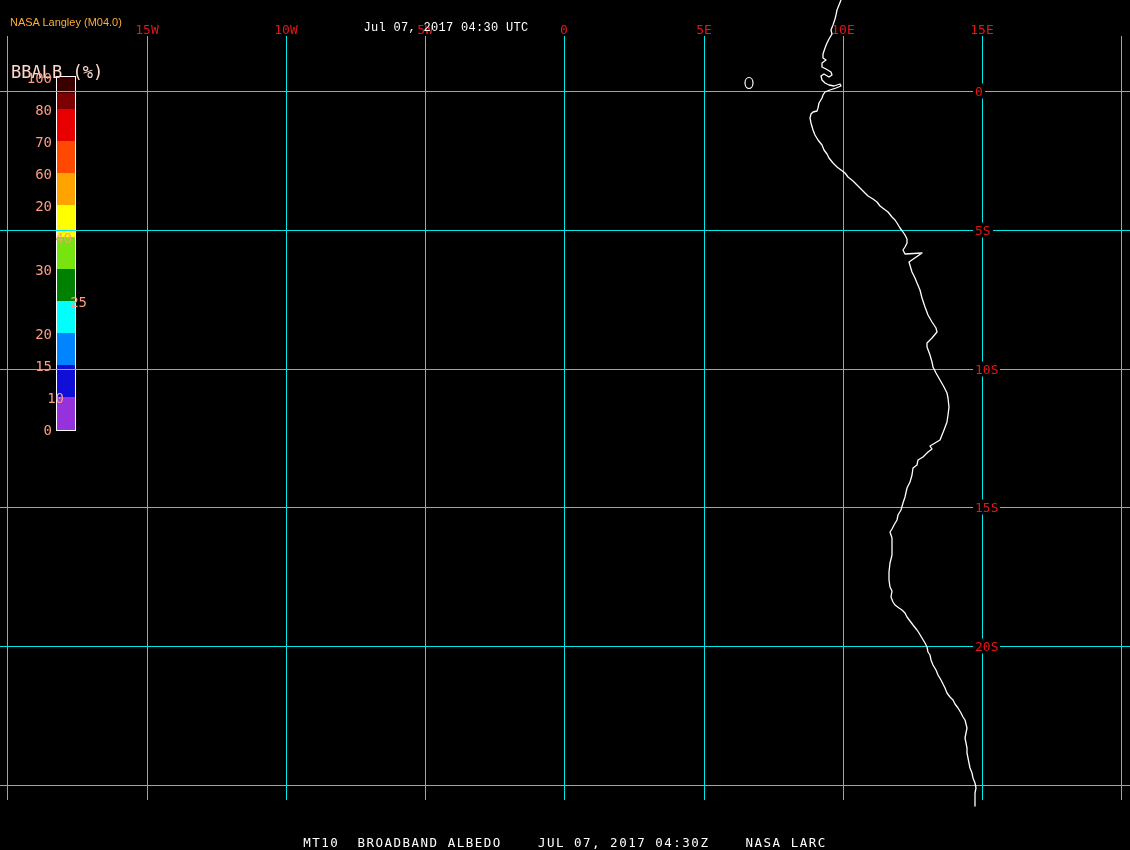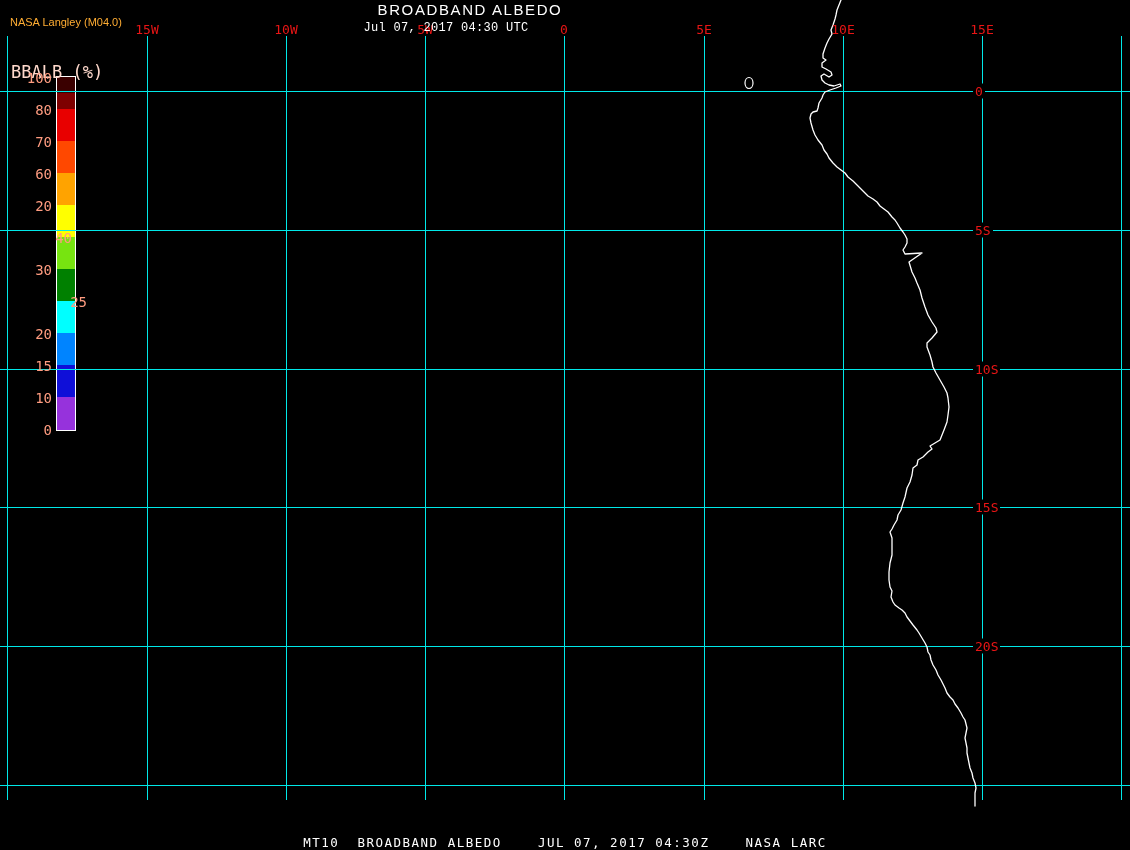--- a/index.html
+++ b/index.html
@@ -44,21 +44,20 @@
       <line x1="564" x2="564" y1="36" y2="800" stroke="#00e8e8" stroke-width="1" shape-rendering="crispEdges"></line>
       <line x1="704" x2="704" y1="36" y2="800" stroke="#00e8e8" stroke-width="1" shape-rendering="crispEdges"></line>
       <line x1="843" x2="843" y1="36" y2="800" stroke="#00e8e8" stroke-width="1" shape-rendering="crispEdges"></line>
       <line x1="982" x2="982" y1="36" y2="800" stroke="#00e8e8" stroke-width="1" shape-rendering="crispEdges"></line>
       <line x1="1121" x2="1121" y1="36" y2="800" stroke="#00e8e8" stroke-width="1" shape-rendering="crispEdges"></line>
       <polyline points="841,0 839,5 837,10 836,15 835,19 833,25 831,30 832,34 829,39 827,43 825,48 823,54 823,58 826,60 822,63 822,67 826,69 831,72 832,75 829,77 824,74 821,76 822,80 825,83 829,85 834,86 840,84 841,86 836,88 830,90 825,92 823,95 822,98 819,103 818,108 817,111 813,112 811,114 810,118 811,123 813,130 815,135 818,140 822,145 824,150 827,154 829,158 833,163 837,167 841,170 845,173 848,177 853,181 857,185 860,188 864,192 868,196 873,199 877,202 880,206 884,209 888,212 892,217 895,220 897,223 900,228 903,232 905,235 907,239 907,243 905,247 903,250 905,254 922,253 909,262 912,272 915,278 917,283 920,290 922,298 925,307 928,315 932,322 936,328 937,332 932,338 927,343 927,347 930,355 932,362 933,367 936,373 940,380 944,387 947,393 948,398 949,407 948,415 947,422 944,430 942,435 940,440 935,443 930,446 932,449 928,452 923,457 918,460 917,465 913,468 912,475 910,482 907,488 905,497 903,503 901,510 898,515 897,520 894,525 892,529 890,532 892,538 892,547 892,555 890,563 889,572 889,580 890,587 892,591 891,597 893,602 895,605 899,608 902,610 905,613 907,617 910,621 913,625 917,630 919,633 922,638 925,643 927,647 928,652 930,655 931,660 933,665 936,670 938,675 941,680 943,684 945,688 947,693 950,697 953,700 955,704 958,708 961,713 963,717 965,720 966,724 967,728 966,733 965,738 966,743 967,748 967,753 968,758 969,763 970,768 972,773 973,778 975,783 976,788 975,793 975,800 975,806" fill="none" stroke="#ffffff" stroke-width="1.3" stroke-linejoin="round" stroke-linecap="round"></polyline>
       <ellipse cx="749" cy="83" rx="4" ry="5.5" fill="none" stroke="#ffffff" stroke-width="1.2"></ellipse>
     </svg>
 
   <div class="hdr-source" style="color: rgb(255, 173, 51);">NASA Langley (M04.0)</div>
-  <div class="hdr-title">BROADBAND ALBEDO</div>
   <div class="hdr-subtitle">Jul 07, 2017 04:30 UTC</div>
 
   <div id="lon-labels">
       <div class="lon-label" style="left: 147px; color: rgb(232, 21, 21);">15W</div>
       <div class="lon-label" style="left: 286px; color: rgb(232, 21, 21);">10W</div>
       <div class="lon-label" style="left: 425px; color: rgb(232, 21, 21);">5W</div>
       <div class="lon-label" style="left: 564px; color: rgb(232, 21, 21);">0</div>
       <div class="lon-label" style="left: 704px; color: rgb(232, 21, 21);">5E</div>
       <div class="lon-label" style="left: 843px; color: rgb(232, 21, 21);">10E</div>
       <div class="lon-label" style="left: 982px; color: rgb(232, 21, 21);">15E</div>
@@ -91,19 +90,19 @@
         <div class="legend-tick" style="top: 78px; left: 0px; color: rgb(255, 156, 128);">100</div>
         <div class="legend-tick" style="top: 110px; left: 0px; color: rgb(255, 156, 128);">80</div>
         <div class="legend-tick" style="top: 142px; left: 0px; color: rgb(255, 156, 128);">70</div>
         <div class="legend-tick" style="top: 174px; left: 0px; color: rgb(255, 156, 128);">60</div>
         <div class="legend-tick" style="top: 206px; left: 0px; color: rgb(255, 156, 128);">20</div>
         <div class="legend-tick" style="top: 238px; left: 0px; color: rgb(255, 156, 128); margin-left: 20px;">40</div>
         <div class="legend-tick" style="top: 270px; left: 0px; color: rgb(255, 156, 128);">30</div>
         <div class="legend-tick" style="top: 302px; left: 15px; color: rgb(255, 156, 128); margin-left: 20px;">25</div>
         <div class="legend-tick" style="top: 334px; left: 0px; color: rgb(255, 156, 128);">20</div>
         <div class="legend-tick" style="top: 366px; left: 0px; color: rgb(255, 156, 128);">15</div>
-        <div class="legend-tick" style="top: 398px; left: 0px; color: rgb(255, 156, 128);">10</div>
+        <div class="legend-tick" style="top: 398px; left: 12px; color: rgb(255, 156, 128);">10</div>
         <div class="legend-tick" style="top: 430px; left: 0px; color: rgb(255, 156, 128);">0</div>
       </div>
   </div>
 
   <div class="footer-caption">MT10  BROADBAND ALBEDO    JUL 07, 2017 04:30Z    NASA LARC</div>
 </div>
 
 </body></html>

